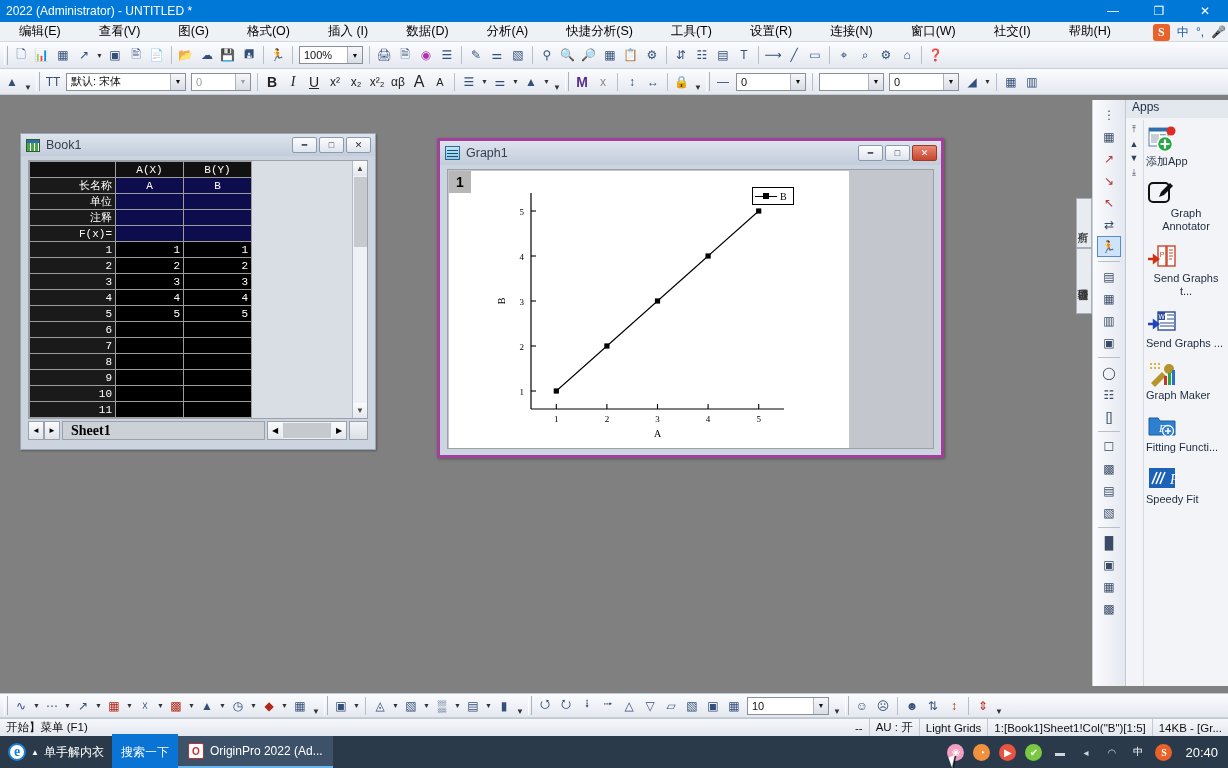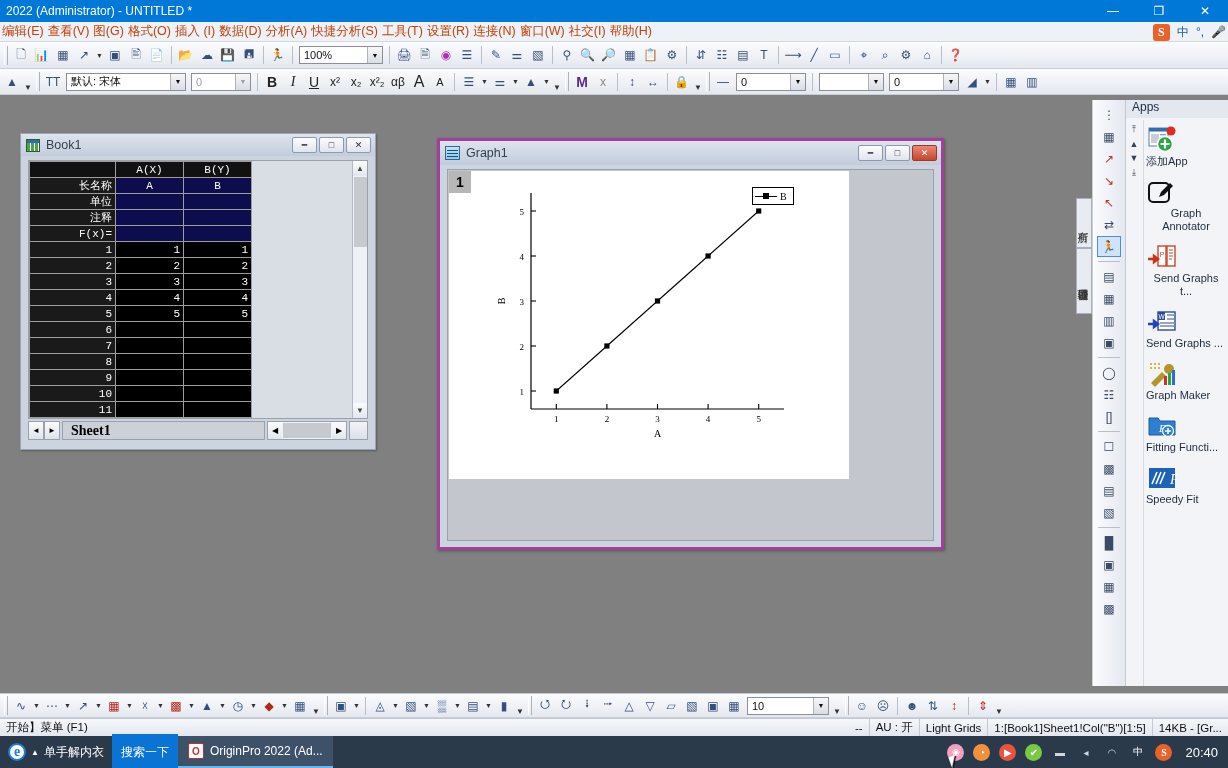--- a/index.html
+++ b/index.html
@@ -17,21 +17,21 @@
   }
   #titlebar .title{ white-space:nowrap; }
   #win-buttons{ position:absolute; right:0; top:0; height:22px; display:flex; }
   #win-buttons .wb{ width:46px; height:22px; display:flex; align-items:center; justify-content:center;
     color:#fff; font-size:12px; }
   
   #menubar{
     height:20px; background:#eef1f6; display:flex; align-items:center;
     border-bottom:1px solid #d4d9e0; position:relative;
   }
-  #menubar .mi{ padding:1px 2px; font-size:12.5px; color:#c2410c; white-space:nowrap; }
+  #menubar .mi{ padding:1px 19px; font-size:12.5px; color:#000000; white-space:nowrap; }
   #ime-bar{ position:absolute; right:2px; top:0; height:20px; display:flex; align-items:center; gap:7px; }
   #ime-bar .ime-ic{ font-size:12px; color:#1b5aa0; }
   #ime-bar .sogou{ font-weight:bold; color:#fff; background:#e8622a; border-radius:3px;
       width:17px; height:17px; display:flex; align-items:center; justify-content:center; font-size:12px;
       font-family:"Liberation Serif", serif;}
   
   .toolbar{
     background:linear-gradient(#fbfcfe,#e4e8ef); border-bottom:1px solid #c9cfd8;
     display:flex; align-items:center; height:25px; padding:0 2px; gap:1px;
   }
@@ -90,21 +90,21 @@
       display:flex; align-items:center; justify-content:center; font-size:8px; }
   .tabstrip{ flex:1; background:#ccd0d7; border:1px solid #9aa1ab; height:19px;
       display:flex; align-items:center; padding-left:8px; }
   .tabstrip .tabname{ font-family:"Liberation Serif", serif; font-size:14px; font-weight:bold; color:#000; }
   .hsc{ width:80px; height:19px; background:#eef1f5; border:1px solid #9aa1ab; display:flex; }
   .hsc .a{ width:14px; display:flex; align-items:center; justify-content:center; font-size:8px;
       background:linear-gradient(#fafbfc,#e3e7ed); }
   .hsc .t{ flex:1; background:#c6c9ce; margin:1px; }
   .grip-corner{ width:19px; height:19px; background:linear-gradient(#f2f4f7,#dcdfe5); border:1px solid #9aa1ab; }
   
-  #graph1{ left:437px; top:138px; width:507px; height:412px;
+  #graph1{ left:437px; top:138px; width:507px; height:320px;
      border:3px solid #a0409a; background:#ccd4e0; box-shadow:1px 1px 3px rgba(0,0,0,.35); }
   #graph1 .caption{ background:linear-gradient(#dde4ee,#c3ccdb); height:24px; }
   .graph-ico{ width:15px; height:14px; border:1px solid #2c6a94; background:
       linear-gradient(#bfe4f5, #8fc9e8); position:relative; }
   .graph-ico:after{ content:""; position:absolute; left:1px; right:1px; top:3px; height:1px;
       background:#1b4f70; box-shadow:0 3px 0 #1b4f70, 0 6px 0 #1b4f70; }
   #graph-client{ position:absolute; left:7px; top:28px; right:7px; bottom:6px;
       background:#c3c7cd; border:1px solid #9aa1ab; overflow:hidden; }
   #graph-page{ position:absolute; left:1px; top:1px; width:400px; height:308px; background:#fff; }
   #layer-tag{ position:absolute; left:0; top:0; width:22px; height:22px; background:#b7b7b7;
@@ -210,21 +210,21 @@
   <span class="tbtn">🖹</span>
   <span class="tbtn">📄</span>
   <span class="tsep"></span>
   <span class="tbtn">📂</span>
   <span class="tbtn">☁</span>
   <span class="tbtn">💾</span>
   <span class="tbtn">🖪</span>
   <span class="tsep"></span>
   <span class="tbtn">🏃</span>
   <span class="tsep"></span>
-  <span class="combo" style="width:84px">
+  <span class="combo" style="width:64px">
     <span>100%</span>
     <span class="arrow">▼</span>
   </span>
   <span class="tsep"></span>
   <span class="tbtn">🖨</span>
   <span class="tbtn">🗎</span>
   <span class="tbtn" style="color:#b02fb0">◉</span>
   <span class="tbtn">☰</span>
   <span class="tsep"></span>
   <span class="tbtn">✎</span>

